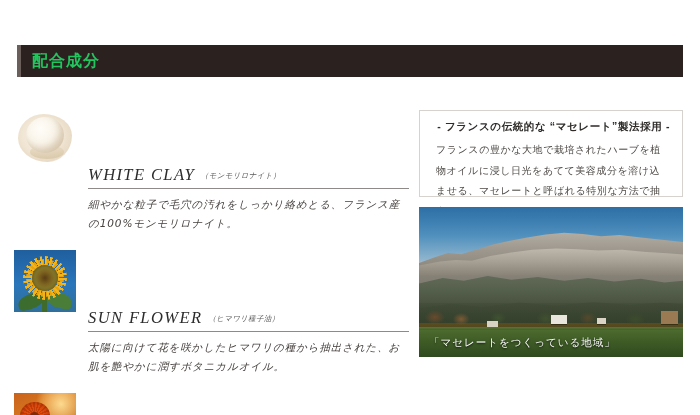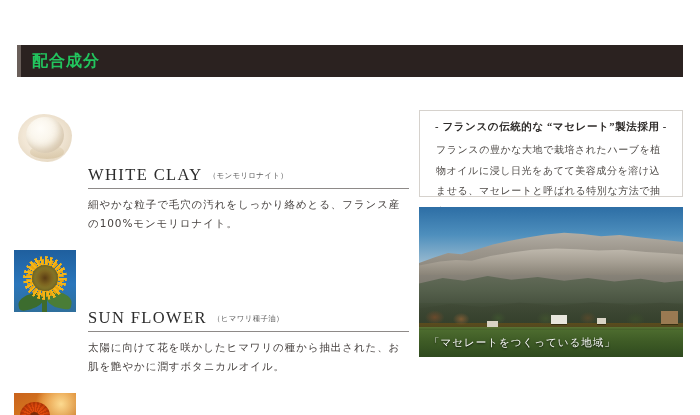--- a/index.html
+++ b/index.html
@@ -57,20 +57,21 @@
   .ingredients {
     position: absolute;
     left: 14px;
     top: 103px;
     width: 395px;
   }
   .ingredient {
     position: relative;
     min-height: 78px;
     margin-bottom: 12px;
+    font-style: italic;
   }
   .ingredient-thumb {
     position: absolute;
     left: 0;
     top: 4px;
     width: 62px;
     height: 62px;
     overflow: hidden;
   }
   .ingredient-body {
@@ -229,25 +230,25 @@
 
   .note-box {
     box-sizing: border-box;
     border: 1px solid #d6d2cd;
     background: #ffffff;
     padding: 9px 12px 11px 12px;
     width: 264px;
     height: 87px;
   }
   .note-title {
-    font-family: Liberation Serif, serif;
+    font-family: Liberation Sans, sans-serif;
     font-size: 10.5px;
     font-weight: bold;
     color: #2e2b29;
-    text-align: center;
+    text-align: right;
     letter-spacing: 0.6px;
     white-space: nowrap;
   }
   .note-text {
     font-family: "DejaVu Sans", "Liberation Sans", sans-serif;
     font-size: 10px;
     line-height: 2.05;
     color: #4e4a47;
     letter-spacing: 0.55px;
     margin-top: 6px;

